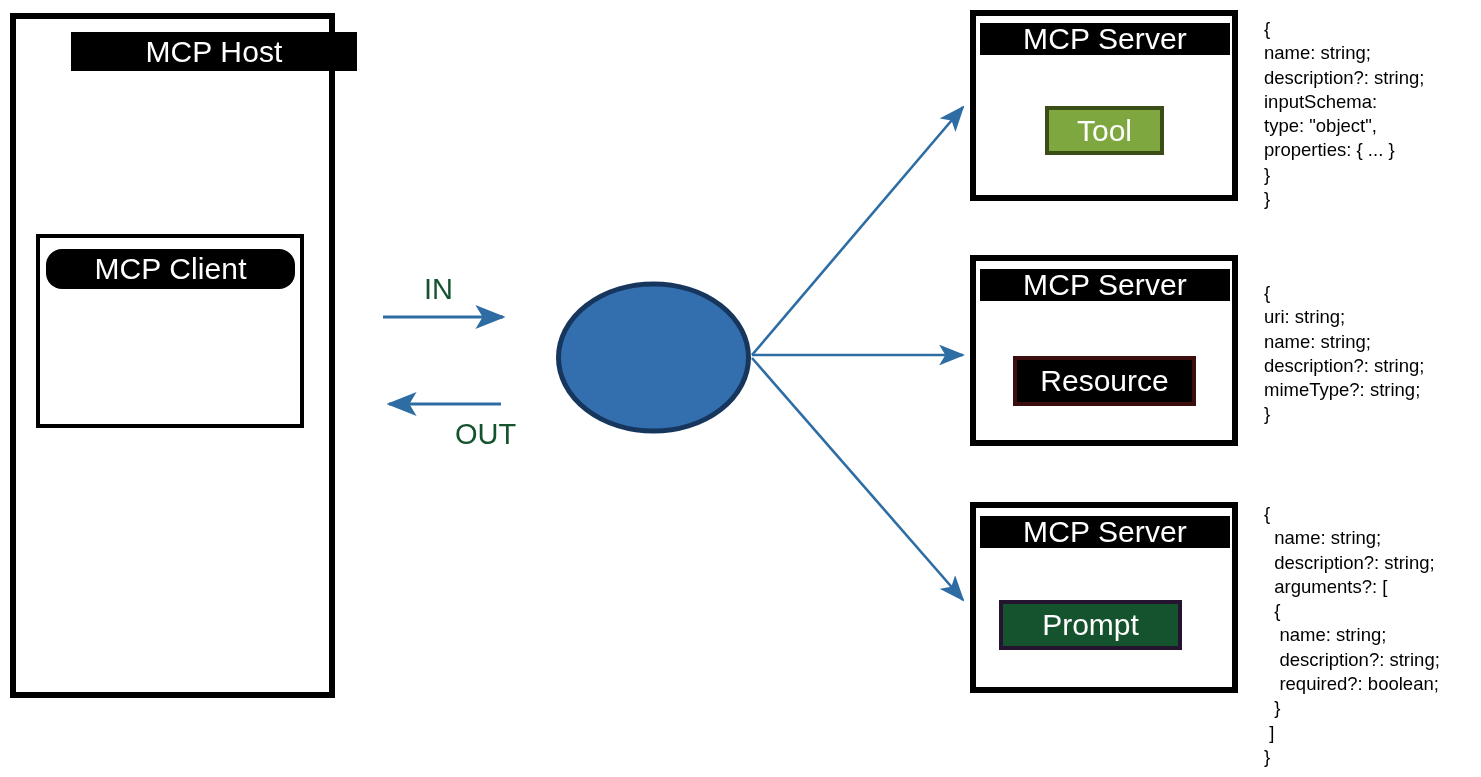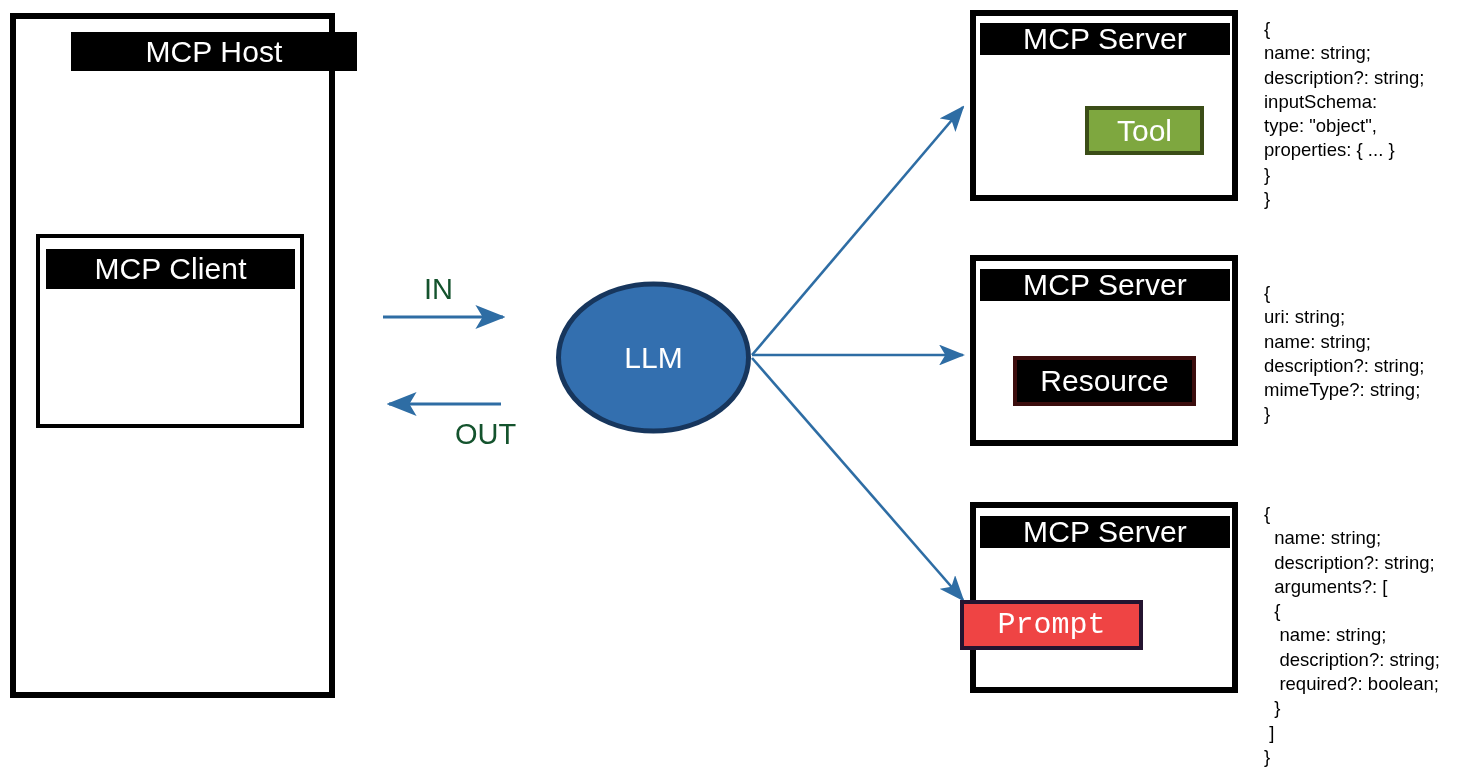--- a/index.html
+++ b/index.html
@@ -62,20 +62,21 @@
     left: 36px;
     top: 234px;
     width: 268px;
     height: 194px;
   }
   #mcp-client-title {
     left: 46px;
     top: 249px;
     width: 249px;
     height: 40px;
+    border-radius: 16px;
   }
 
   
   .flow-label {
     position: absolute;
     color: #14532d;
     font-size: 29px;
     line-height: 1;
     white-space: nowrap;
   }
@@ -133,43 +134,42 @@
     align-items: center;
     justify-content: center;
     color: #ffffff;
     font-size: 30px;
     line-height: 1;
     box-sizing: border-box;
     border-style: solid;
     border-width: 4px;
   }
   #chip-tool {
-    left: 1085px;
+    left: 1045px;
     top: 106px;
     width: 119px;
     height: 49px;
     background: #7EA73F;
     border-color: #3B4D17;
   }
   #chip-resource {
     left: 1013px;
     top: 356px;
     width: 183px;
     height: 50px;
     background: #000000;
     border-color: #3B0D0D;
   }
   #chip-prompt {
-    left: 960px;
+    left: 999px;
     top: 600px;
     width: 183px;
     height: 50px;
-    background: #ef4444;
+    background: #14532d;
     border-color: #241430;
-    font-family: Liberation Mono, monospace;
   }
 
   
   .schema-block {
     position: absolute;
     color: #000000;
     font-size: 18.5px;
     line-height: 24.3px;
     white-space: pre;
     font-family: "Liberation Sans", sans-serif;
@@ -209,21 +209,20 @@
     <line x1="752" y1="355" x2="963" y2="107" stroke="#2E6DA4" stroke-width="2.6" marker-end="url(#arrow-r)"></line>
 
     <line x1="752" y1="355" x2="963" y2="355" stroke="#2E6DA4" stroke-width="2.6" marker-end="url(#arrow-r)"></line>
 
     <line x1="752" y1="358" x2="963" y2="600" stroke="#2E6DA4" stroke-width="2.6" marker-end="url(#arrow-r)"></line>
   </svg>
 
   <svg id="llm-node" viewBox="0 0 197 153">
     <ellipse cx="98.5" cy="76.5" rx="95" ry="73.5" fill="#336FAF" stroke="#17365D" stroke-width="5"></ellipse>
   </svg>
-  <div id="llm-label">LLM</div>
 
   <div class="outline-box server-box" id="server-box-1"></div>
   <div class="title-bar server-title" id="server-title-1">MCP Server</div>
   <div class="chip" id="chip-tool">Tool</div>
   <div class="schema-block" id="schema-tool">{
 name: string;
 description?: string;
 inputSchema:
 type: "object",
 properties: { ... }

